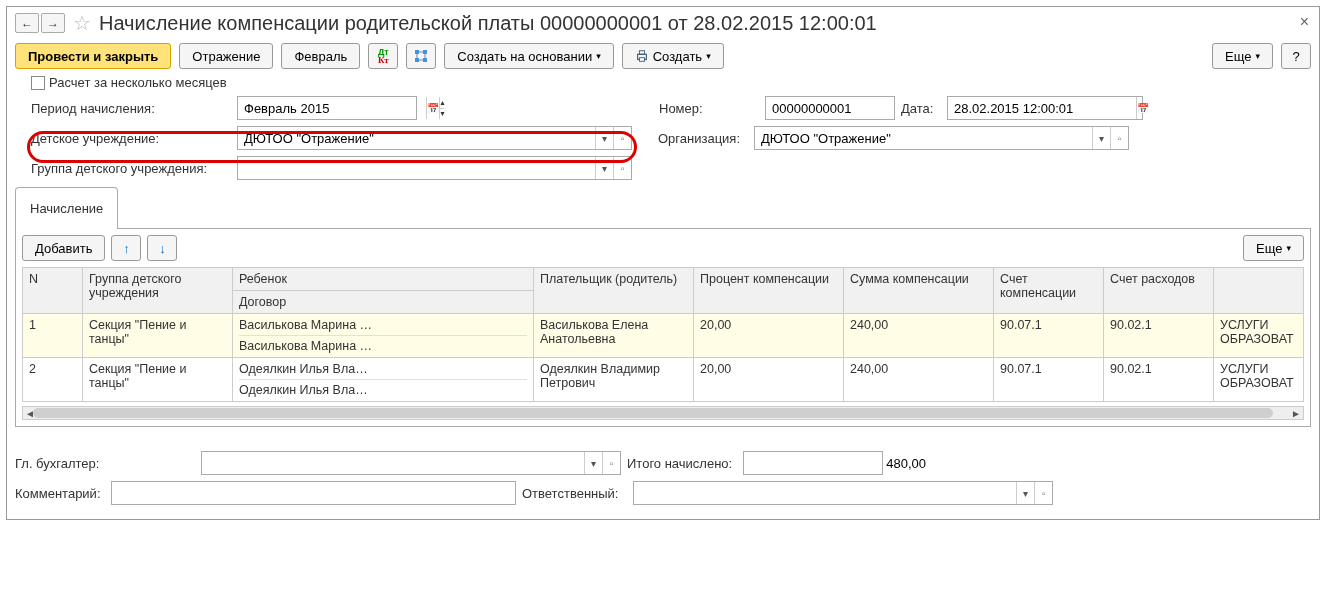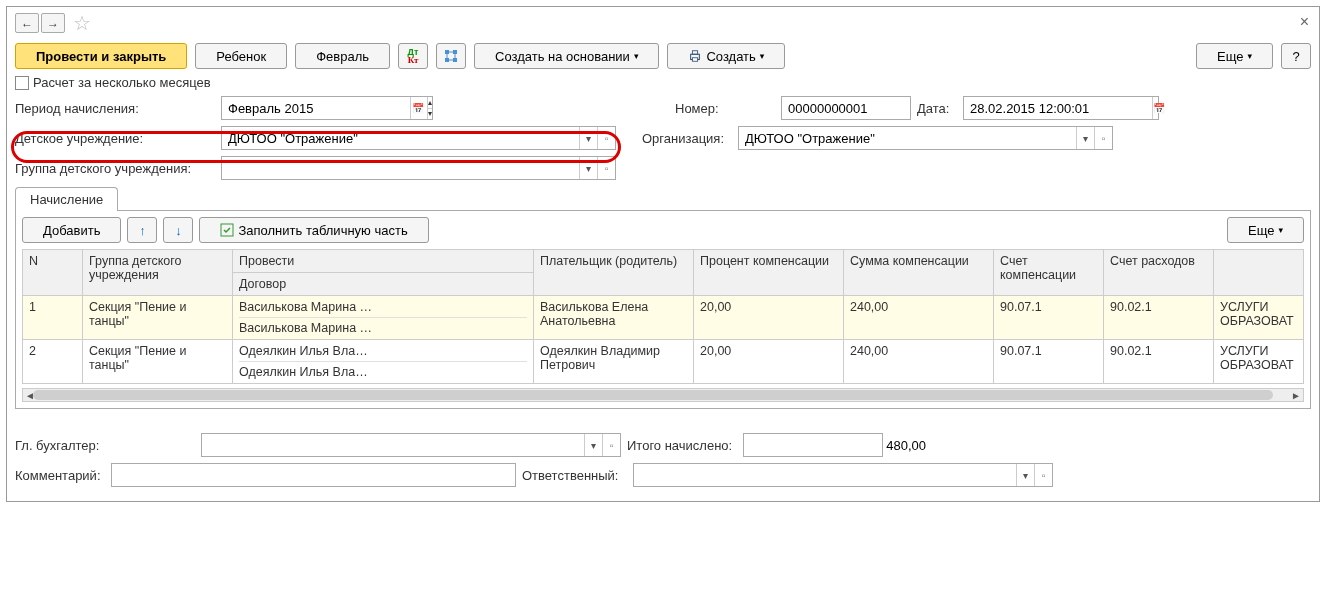--- a/index.html
+++ b/index.html
@@ -5,36 +5,36 @@
   * { box-sizing: border-box; font-family: Arial, sans-serif; }
   body { margin: 0; background: #fff; font-size: 13px; color: #333; padding: 6px; }
   .window { border: 1px solid #999; padding: 4px 8px 8px 8px; position: relative; }
   .titlebar { display: flex; align-items: center; gap: 8px; margin-bottom: 8px; }
   .nav-arrows { display: flex; gap: 2px; }
   .small-btn { border: 1px solid #aaa; background: #f5f5f5; width: 24px; height: 20px; display:flex;align-items:center;justify-content:center;font-size:12px;cursor:pointer;border-radius:2px; }
   .star { color:#bbb; font-size:20px; }
   .title { font-size:20px; font-weight:400; }
   .close-x { position:absolute; top:6px; right:10px; font-size:16px; color:#666; cursor:pointer; }
   .toolbar { display:flex; align-items:center; gap:8px; margin-bottom:6px; }
-  .btn { border:1px solid #999; background:#f5f5f5; padding:3px 20px; height:26px; font-size:13px; cursor:pointer; border-radius:3px; display:inline-flex;align-items:center;gap:4px; }
+  .btn { border:1px solid #999; background:#f5f5f5; padding:3px 12px; height:26px; font-size:13px; cursor:pointer; border-radius:3px; display:inline-flex;align-items:center;gap:4px; }
   .btn-primary { background:#ffe27a; border-color:#d4a200; font-weight:bold; }
   .btn-icon { width:30px; padding:0; justify-content:center; }
   .spacer { flex:1; }
   .row { display:flex; align-items:center; gap:6px; margin-bottom:6px; }
   .lbl { min-width:100px; white-space:nowrap; }
   .field { display:flex; border:1px solid #aaa; height:24px; background:#fff; align-items:center; }
   .field input { border:none; outline:none; flex:1; padding:0 6px; font-size:13px; height:22px; background:transparent; }
   .field .tiny { width:18px; height:22px; border-left:1px solid #ccc; display:flex;align-items:center;justify-content:center;font-size:10px;color:#555;cursor:pointer; }
   .check { display:flex; align-items:center; gap:4px; }
   .check .box { width:14px;height:14px;border:1px solid #888; }
   .highlight-oval { position:absolute; border:3px solid #d00; border-radius:18px/18px; pointer-events:none; }
-  .form-area { position:relative; }
+  .form-area { position:relative;margin-left:16px; }
   .tabs { margin-top:4px; }
   .tab-strip { display:flex; border-bottom:1px solid #aaa; }
-  .tab { border:1px solid #aaa; border-bottom:none; background:#fff; padding:4px 14px; border-radius:4px 4px 0 0; position:relative; top:1px; }
+  .tab { border:1px solid #aaa; border-bottom:none; background:#fff; padding:13px 14px; border-radius:4px 4px 0 0; position:relative; top:1px; }
   .tab.active { background:#fff; }
   .tab-body { border:1px solid #aaa; border-top:none; padding:6px; }
   .tab-toolbar { display:flex; gap:6px; margin-bottom:6px; align-items:center; }
   table.grid { width:100%; border-collapse:collapse; font-size:12.5px; }
   table.grid th, table.grid td { border:1px solid #ccc; padding:4px 6px; text-align:left; vertical-align:top; }
   table.grid th { background:#f1f1f1; font-weight:normal; }
   td.num { text-align:right; background:#fffde5; }
   tr.selected td { background:#fffde5; }
   td.rnum { text-align:right; }
   .sub { border-top:1px solid #e0e0e0; margin-top:3px; padding-top:3px; }
@@ -55,25 +55,26 @@
 
 <div class="window">
   <div class="close-x">×</div>
 
   <div class="titlebar">
     <div class="nav-arrows">
       <div class="small-btn">←</div>
       <div class="small-btn">→</div>
     </div>
     <span class="star">☆</span>
+    <span class="title">Начисление компенсации родительской платы 00000000001 от 28.02.2015 12:00:01</span>
   </div>
 
   <div class="toolbar">
     <button class="btn btn-primary">Провести и закрыть</button>
-    <button class="btn">Ребенок</button>
+    <button class="btn">Отражение</button>
     <button class="btn">Февраль</button>
     <button class="btn btn-icon">
         <span class="dtkt"><span class="d">Дт</span><br><span class="k">Кт</span></span>
       </button>
     <button class="btn btn-icon">
       <svg width="16" height="16" viewBox="0 0 16 16">
           <rect x="2" y="2" width="4" height="4" fill="#4a90d9"></rect>
           <rect x="10" y="2" width="4" height="4" fill="#4a90d9"></rect>
           <rect x="2" y="10" width="4" height="4" fill="#4a90d9"></rect>
           <rect x="10" y="10" width="4" height="4" fill="#4a90d9"></rect>
@@ -105,21 +106,21 @@
 
     <div class="row">
       <label class="check">
         <span class="box"></span>
           <span>Расчет за несколько месяцев</span>
       </label>
     </div>
 
     <div class="row">
       <span class="lbl" style="width:200px">Период начисления:</span>
-      <div class="field" style="width:212px">
+      <div class="field" style="width:180px">
         <input value="Февраль 2015" style="">
         <span class="tiny">📅</span>
         <span class="colstack">
             <span class="half">▴</span>
             <span class="half">▾</span>
           </span>
       </div>
       <span style="width:230px"></span>
       <span class="lbl" style="width:60px">Номер:</span>
       <div class="field" style="width:130px">
@@ -167,40 +168,33 @@
     </div>
     <div class="tab-body">
       <div class="tab-toolbar">
         <button class="btn">Добавить</button>
         <button class="btn btn-icon">
             <span style="color:#06c">↑</span>
           </button>
         <button class="btn btn-icon">
             <span style="color:#06c">↓</span>
           </button>
-        <button class="btn">
-          <svg width="14" height="14" viewBox="0 0 14 14">
-              <rect x="1" y="1" width="12" height="12" fill="none" stroke="#393"></rect>
-              <path d="M4 7l2 2 4-4" stroke="#393" fill="none" stroke-width="1.5"></path>
-            </svg>
-          <span>Заполнить табличную часть</span>
-        </button>
         <div class="spacer"></div>
         <button class="btn">
             <span>Еще</span> 
             <span style="font-size:9px">▾</span>
           </button>
       </div>
 
       <table class="grid">
         <thead>
           <tr>
             <th rowspan="2" style="width:60px">N</th>
             <th rowspan="2" style="width:150px">Группа детского учреждения</th>
-            <th>Провести</th>
+            <th>Ребенок</th>
             <th rowspan="2" style="width:160px">Плательщик (родитель)</th>
             <th rowspan="2" style="width:150px">Процент компенсации</th>
             <th rowspan="2" style="width:150px">Сумма компенсации</th>
             <th rowspan="2" style="width:110px">Счет компенсации</th>
             <th rowspan="2" style="width:110px">Счет расходов</th>
             <th rowspan="2" style="width:90px"></th>
           </tr>
           <tr>
             <th>Договор</th>
           </tr>

